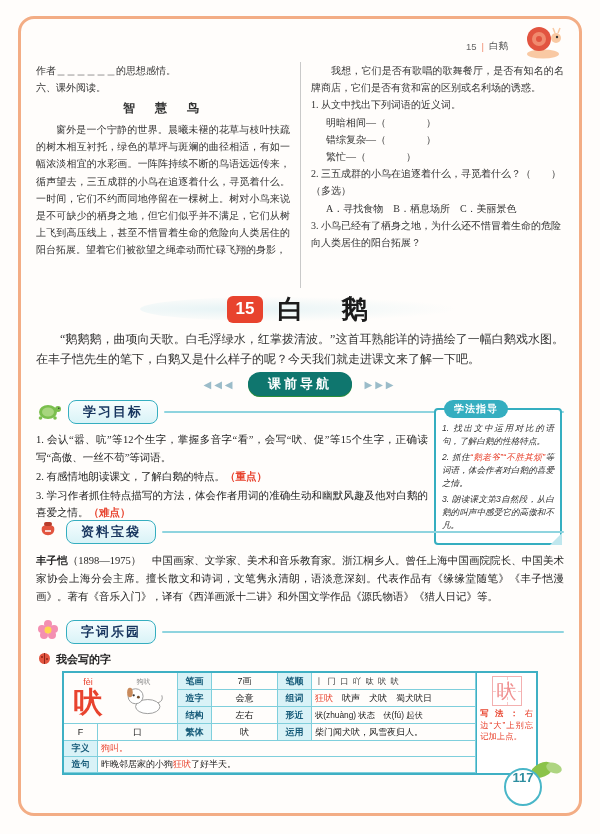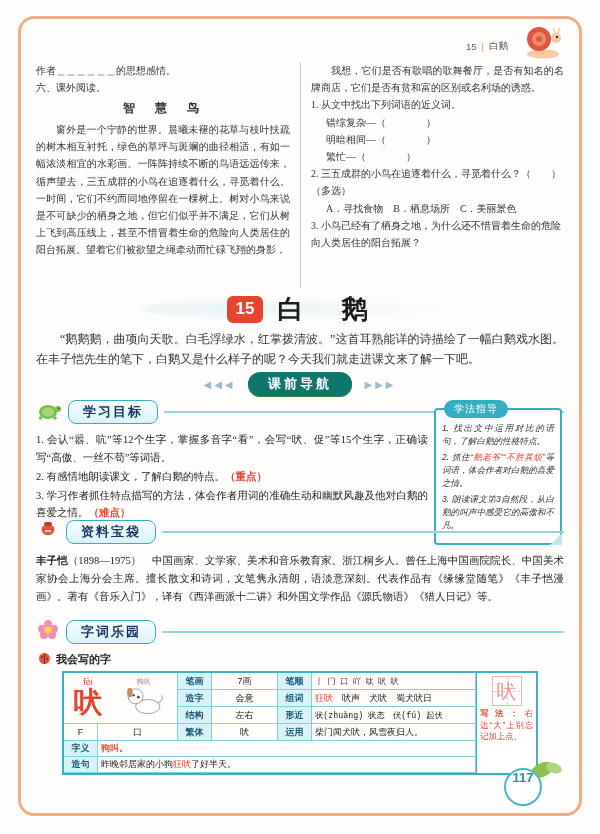--- a/index.html
+++ b/index.html
@@ -39,21 +39,21 @@
   .sec-box { border:1.5px solid #35aec0; background:linear-gradient(#f6fdfe,#d9f3f7); border-radius:8px; padding:2px 14px; font-weight:bold; font-size:13px; color:#17355e; letter-spacing:2px; white-space:nowrap; }
   .sec-line { flex:1; height:2px; background:#8fd4df; border-radius:2px; }
 
   .goals { position:absolute; left:36px; top:398px; width:528px; }
   .goals-list { width:392px; margin-top:5px; font-size:10.5px; line-height:1.7; text-align:justify; font-family:"Liberation Serif", serif; color:#222; }
   .goals-list .item { margin-bottom:1px; }
   .tag-red { color:#e8432e; font-weight:bold; }
 
   
   .guide-box { position:absolute; right:2px; top:10px; width:128px; border:2px solid #35aec0; border-radius:4px; background:#fff; padding:12px 6px 8px 6px; }
-  .guide-label { position:absolute; top:-10px; left:8px; background:#35aec0; color:#fff; font-size:10px; font-weight:normal; padding:2px 10px; border-radius:9px; letter-spacing:1px; }
+  .guide-label { position:absolute; top:-10px; left:8px; background:#35aec0; color:#fff; font-size:10px; font-weight:bold; padding:2px 10px; border-radius:9px; letter-spacing:1px; }
   .guide-item { font-size:8.6px; line-height:1.55; font-style:italic; color:#333; margin-bottom:2px; text-align:justify; }
   .guide-red { color:#e8432e; }
   .guide-fold { position:absolute; right:-2px; bottom:-2px; width:0; height:0; border-left:12px solid transparent; border-bottom:12px solid #bfe7ee; }
 
   .materials { position:absolute; left:36px; top:518px; width:528px; }
   .materials-text { margin-top:6px; font-size:10.5px; line-height:1.7; text-align:justify; font-family:"Liberation Serif", serif; color:#222; }
   .bold-name { font-weight:bold; }
 
   .words { position:absolute; left:36px; top:618px; width:528px; }
   .sub-head { display:flex; align-items:center; gap:5px; margin:6px 0 4px 2px; font-weight:bold; font-size:11px; color:#222; }
@@ -116,22 +116,22 @@
   <div class="twocol">
     <div class="col-left">
       <div>作者＿＿＿＿＿＿的思想感情。</div>
       <div>六、课外阅读。</div>
       <div class="passage-title">智　慧　鸟</div>
       <div class="indent">窗外是一个宁静的世界。晨曦未褪的花草与枝叶扶疏的树木相互衬托，绿色的草坪与斑斓的曲径相适，有如一幅浓淡相宜的水彩画。一阵阵持续不断的鸟语远远传来，循声望去，三五成群的小鸟在追逐着什么，寻觅着什么。一时间，它们不约而同地停留在一棵树上。树对小鸟来说是不可缺少的栖身之地，但它们似乎并不满足，它们从树上飞到高压线上，甚至不惜冒着生命的危险向人类居住的阳台拓展。望着它们被欲望之绳牵动而忙碌飞翔的身影，</div>
     </div>
     <div class="col-right">
       <div class="indent">我想，它们是否有歌唱的歌舞餐厅，是否有知名的名牌商店，它们是否有贫和富的区别或名利场的诱惑。</div>
       <div>1. 从文中找出下列词语的近义词。</div>
+      <div class="q-sub">明暗相间—（　　　　）</div>
       <div class="q-sub">错综复杂—（　　　　）</div>
-      <div class="q-sub">明暗相间—（　　　　）</div>
       <div class="q-sub">繁忙—（　　　　）</div>
       <div>2. 三五成群的小鸟在追逐着什么，寻觅着什么？（　　）（多选）</div>
       <div class="q-sub">A．寻找食物　B．栖息场所　C．美丽景色</div>
       <div>3. 小鸟已经有了栖身之地，为什么还不惜冒着生命的危险向人类居住的阳台拓展？</div>
     </div>
   </div>
 
   <div class="title-deco"></div>
   <div class="lesson-head">
     <span class="lesson-num">15</span>
@@ -250,31 +250,31 @@
         <div class="cell center" style="grid-column:4;grid-row:2;">会意</div>
         <div class="cell label" style="grid-column:5;grid-row:2;">组词</div>
         <div class="cell" style="grid-column:6;grid-row:2;">
             <span class="red">狂吠</span>
             <span>　吠声　犬吠　蜀犬吠日</span>
           </div>
 
         <div class="cell label" style="grid-column:3;grid-row:3;">结构</div>
         <div class="cell center" style="grid-column:4;grid-row:3;">左右</div>
         <div class="cell label" style="grid-column:5;grid-row:3;">形近</div>
-        <div class="cell small-val" style="grid-column:6;grid-row:3;font-family:Liberation Mono, monospace;">状(zhuàng) 状态　伏(fú) 起伏</div>
+        <div class="cell small-val" style="grid-column:6;grid-row:3;">状(zhuàng) 状态　伏(fú) 起伏</div>
 
         <div class="cell center" style="grid-column:1;grid-row:4;">F</div>
         <div class="cell center" style="grid-column:2;grid-row:4;">口</div>
         <div class="cell label" style="grid-column:3;grid-row:4;">繁体</div>
         <div class="cell center" style="grid-column:4;grid-row:4;">吠</div>
         <div class="cell label" style="grid-column:5;grid-row:4;">运用</div>
         <div class="cell" style="grid-column:6;grid-row:4;">柴门闻犬吠，风雪夜归人。</div>
 
         <div class="cell label" style="grid-column:1;grid-row:5;">字义</div>
-        <div class="cell span-rest red" style="grid-row:5;font-weight:bold;">狗叫。</div>
+        <div class="cell span-rest red" style="grid-row:5;">狗叫。</div>
 
         <div class="cell label" style="grid-column:1;grid-row:6;">造句</div>
         <div class="cell span-rest" style="grid-row:6;">
             <span>昨晚邻居家的小狗</span>
             <span class="red">狂吠</span>
             <span>了好半天。</span>
           </div>
       </div>
 
       <div class="note-col">

